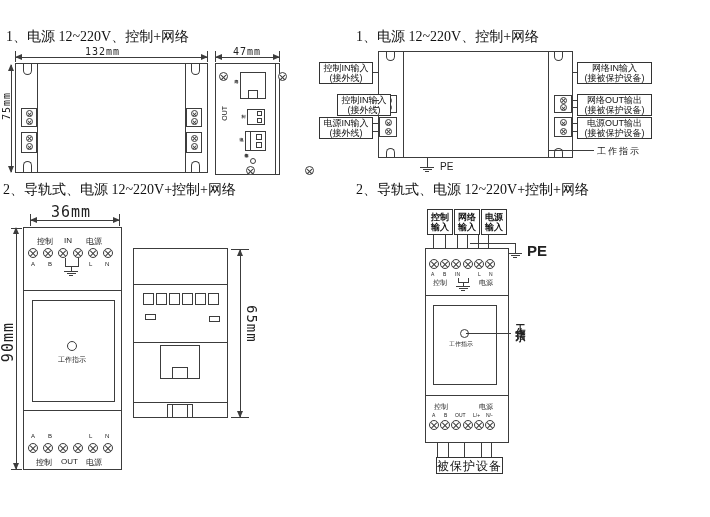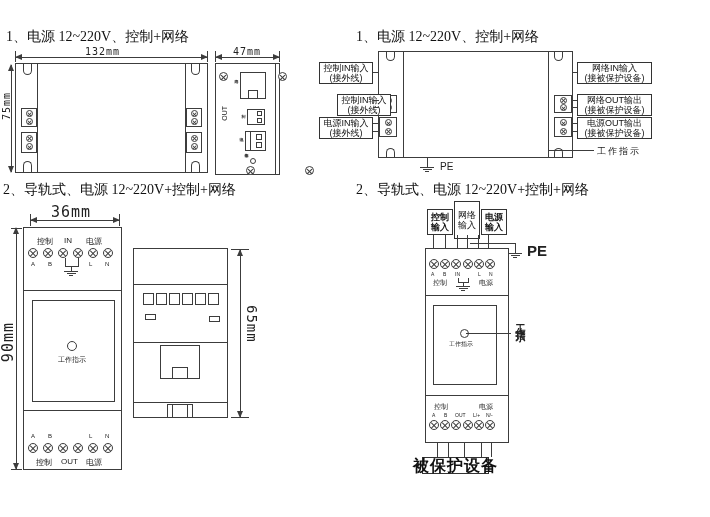--- a/index.html
+++ b/index.html
@@ -268,21 +268,21 @@
         <i></i>
       </div>
     <div class="t" style="left:440px;top:161px;font-size:10px">PE</div>
   </div>
 
   <div>
     <div class="lblbox" style="left:427px;top:209px;width:26px;height:26px;font-weight:bold">
       <span>控制</span>
       <span>输入</span>
     </div>
-    <div class="lblbox" style="left:454px;top:201px;width:26px;height:38px;font-weight:normal">
+    <div class="lblbox" style="left:454px;top:209px;width:26px;height:26px;font-weight:bold">
       <span>网络</span>
       <span>输入</span>
     </div>
     <div class="lblbox" style="left:481px;top:209px;width:26px;height:26px;font-weight:bold">
       <span>电源</span>
       <span>输入</span>
     </div>
     <div class="vline" style="left:433px;top:235px;height:27px"></div>
     <div class="vline" style="left:445px;top:235px;height:27px"></div>
     <div class="vline" style="left:457px;top:235px;height:27px"></div>
@@ -345,18 +345,18 @@
         <i class="screw"></i>
         <i class="screw"></i>
         <i class="screw"></i>
         <i class="screw"></i>
     </div>
     <div class="vline" style="left:437px;top:443px;height:14px"></div>
     <div class="vline" style="left:448px;top:443px;height:14px"></div>
     <div class="vline" style="left:464px;top:443px;height:14px"></div>
     <div class="vline" style="left:481px;top:443px;height:14px"></div>
     <div class="vline" style="left:491px;top:443px;height:14px"></div>
-    <div class="lblbox" style="left:422px;top:457px;width:67px;height:17px;font-size:16px;font-weight:bold;letter-spacing:1px">
+    <div class="lblbox" style="left:436px;top:457px;width:67px;height:17px;font-size:12px;font-weight:normal;letter-spacing:1px">
       <span>被保护设备</span>
     </div>
   </div>
 
 </div>
 
 </body></html>

